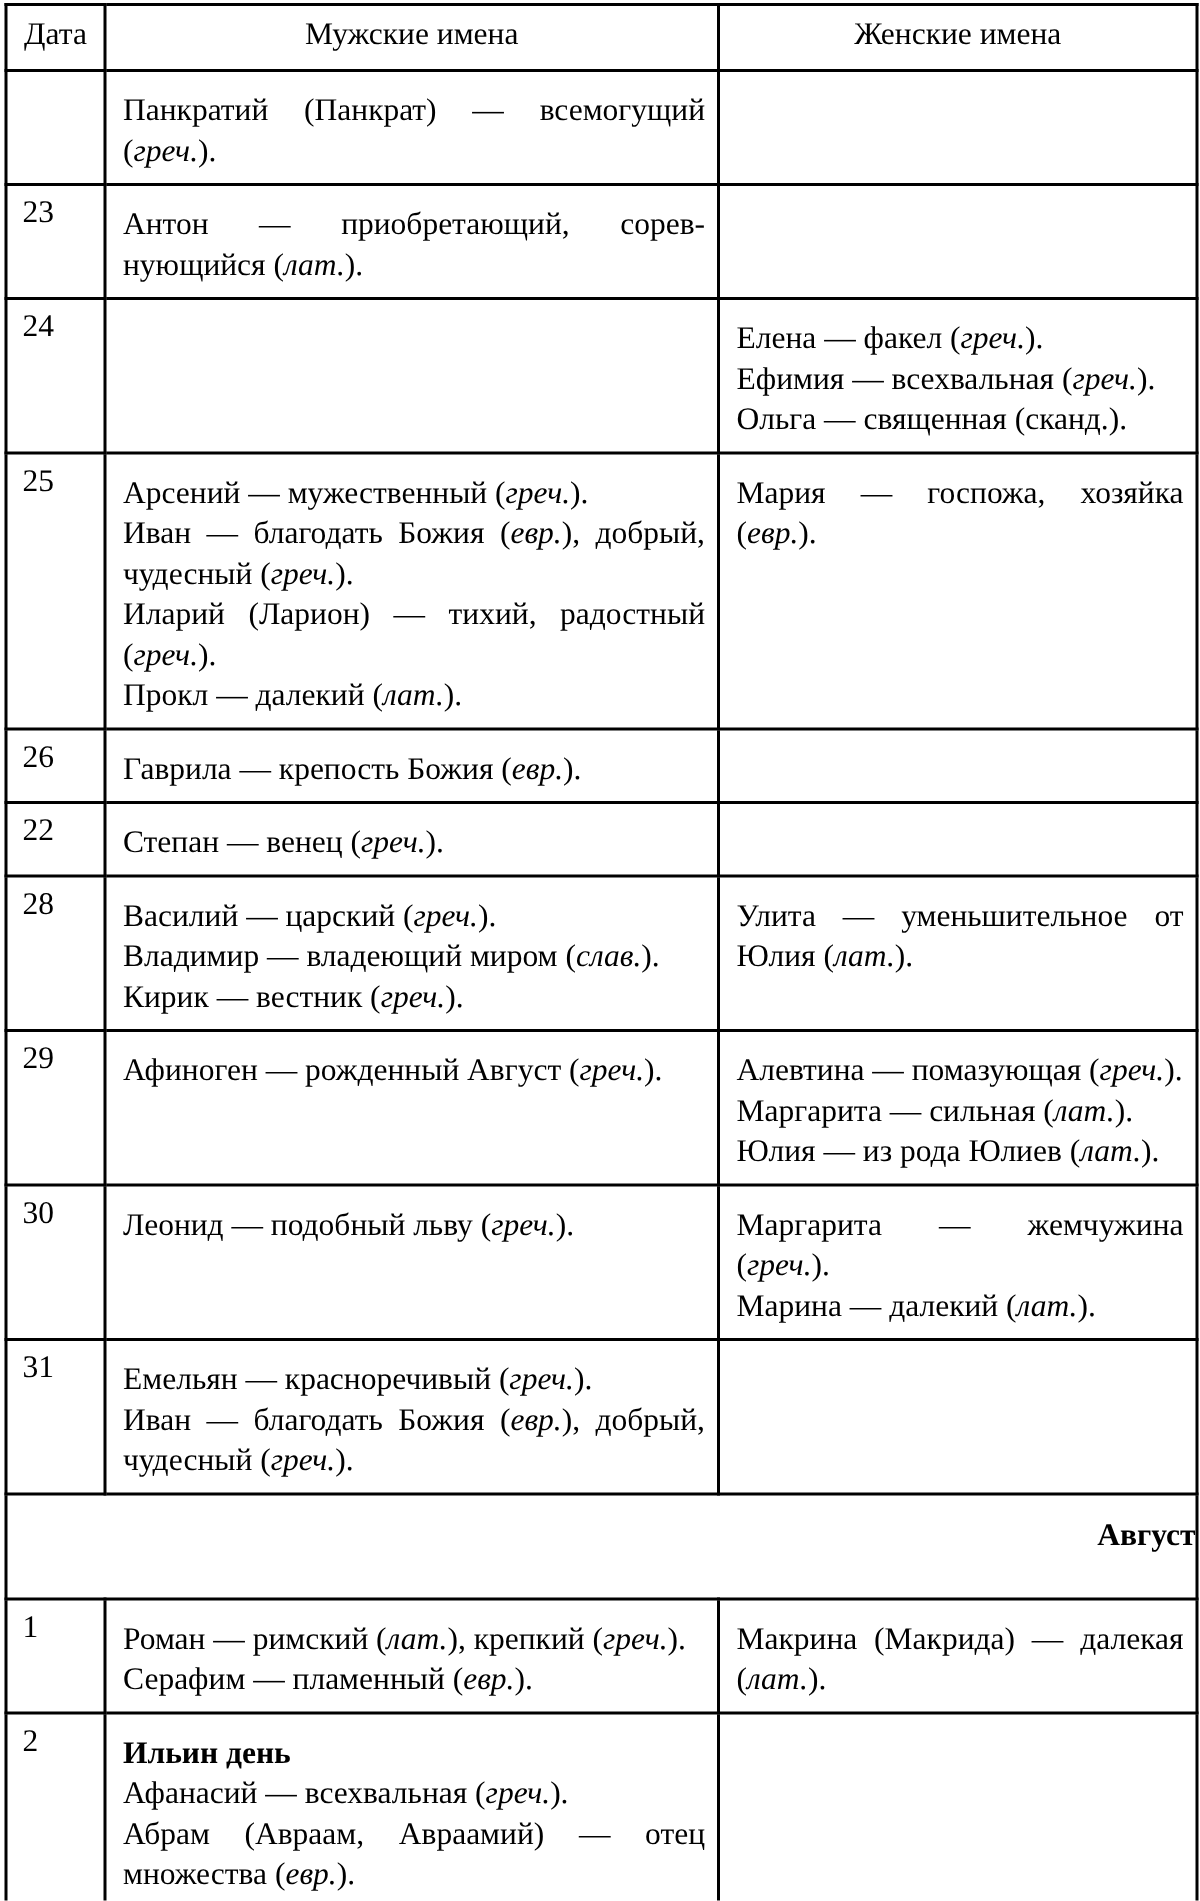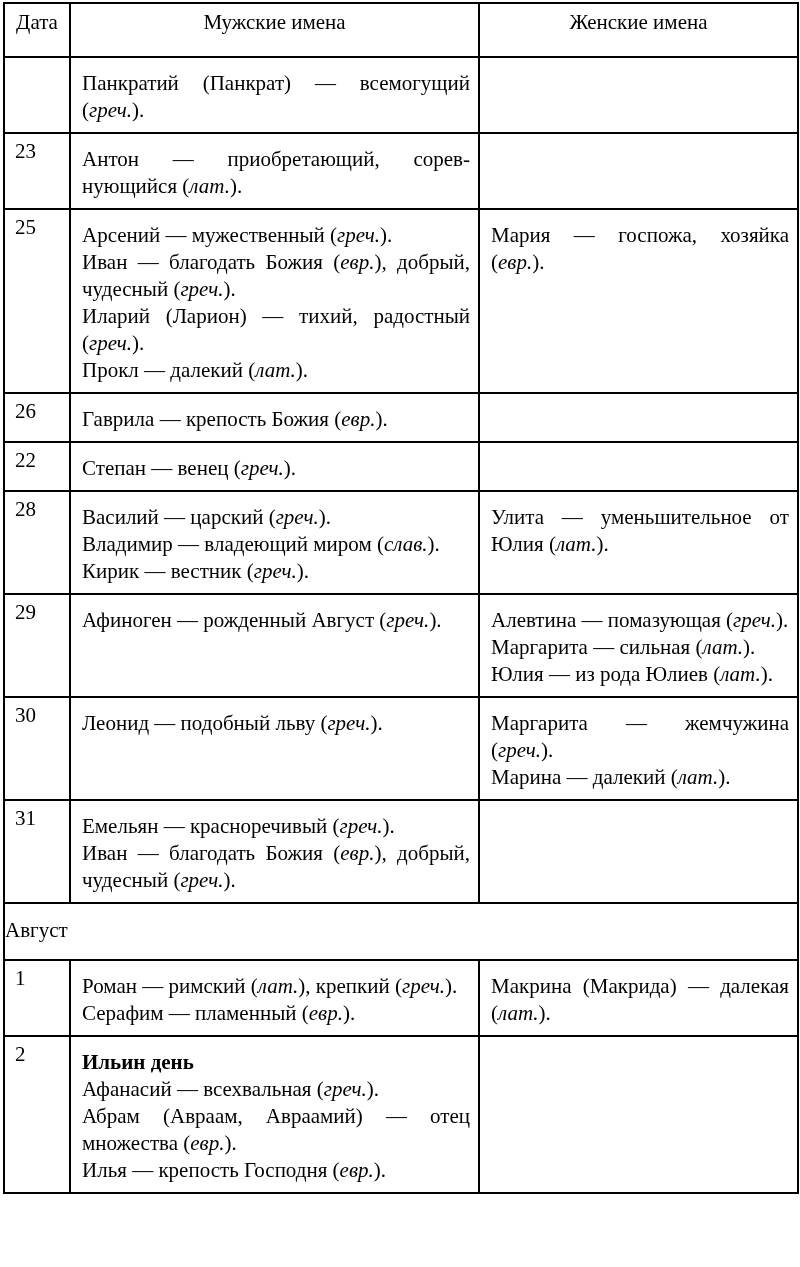--- a/index.html
+++ b/index.html
@@ -21,36 +21,36 @@
   table.calendar th,
   table.calendar td{
     border:2px solid #000;
     vertical-align:top;
     box-sizing:border-box;
   }
   th{
     font-weight:normal;
     font-size:21px;
     line-height:24px;
-    padding:6px 3px 22px;
+    padding:6px 3px 12px;
     text-align:center;
   }
   td{
     font-size:21px;
     line-height:27px;
     padding:12px 8px 8px 11px;
   }
   td.date{
     padding:4px 2px 4px 10px;
     border-radius:22px;
   }
   td.section{
-    text-align:left;
-    font-weight:normal;
-    padding:13px 0 15px;
+    text-align:right;
+    font-weight:bold;
+    padding:13px 0 28px;
   }
   .entry{
     text-align:justify;
   }
   .it{ font-style:italic; }
   .b{ font-weight:bold; }
 </style>
 </head>
 <body>
 
@@ -75,20 +75,29 @@
             <div class="entry"><span>Панкратий (Панкрат) — всемогу­щий (</span><span class="it">греч.</span><span>).</span></div>
           </td>
           <td></td>
         </tr>
         <tr>
           <td class="date">23</td>
           <td>
             <div class="entry"><span>Антон — приобретающий, сорев­нующийся (</span><span class="it">лат.</span><span>).</span></div>
           </td>
           <td></td>
+        </tr>
+        <tr>
+          <td class="date">24</td>
+          <td></td>
+          <td>
+            <div class="entry"><span>Елена — факел (</span><span class="it">греч.</span><span>).</span></div>
+            <div class="entry"><span>Ефимия — всехвальная (</span><span class="it">греч.</span><span>).</span></div>
+            <div class="entry"><span>Ольга — священная (сканд.).</span></div>
+          </td>
         </tr>
         <tr>
           <td class="date">25</td>
           <td>
             <div class="entry"><span>Арсений — мужественный (</span><span class="it">греч.</span><span>).</span></div>
             <div class="entry"><span>Иван — благодать Божия (</span><span class="it">евр.</span><span>), добрый, чудесный (</span><span class="it">греч.</span><span>).</span></div>
             <div class="entry"><span>Иларий (Ларион) — тихий, ра­достный (</span><span class="it">греч.</span><span>).</span></div>
             <div class="entry"><span>Прокл — далекий (</span><span class="it">лат.</span><span>).</span></div>
           </td>
           <td>

